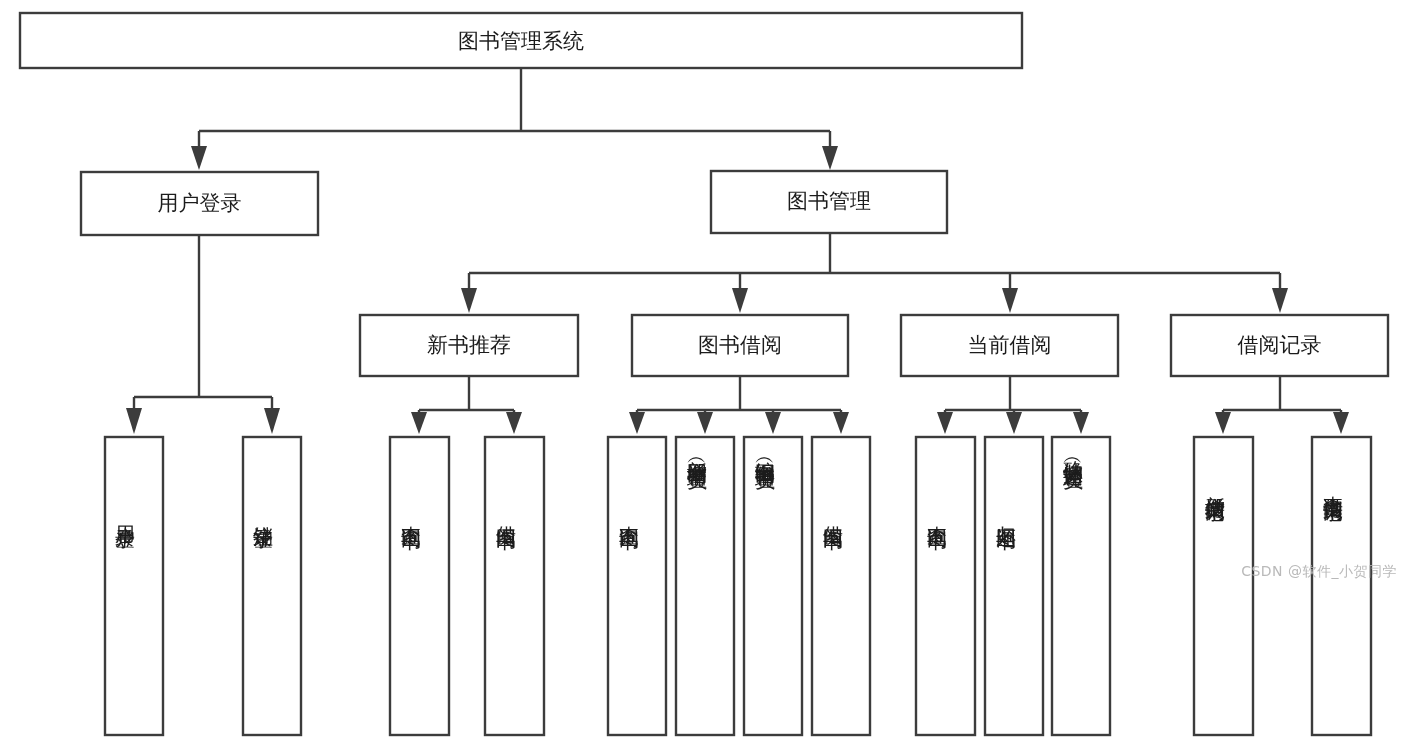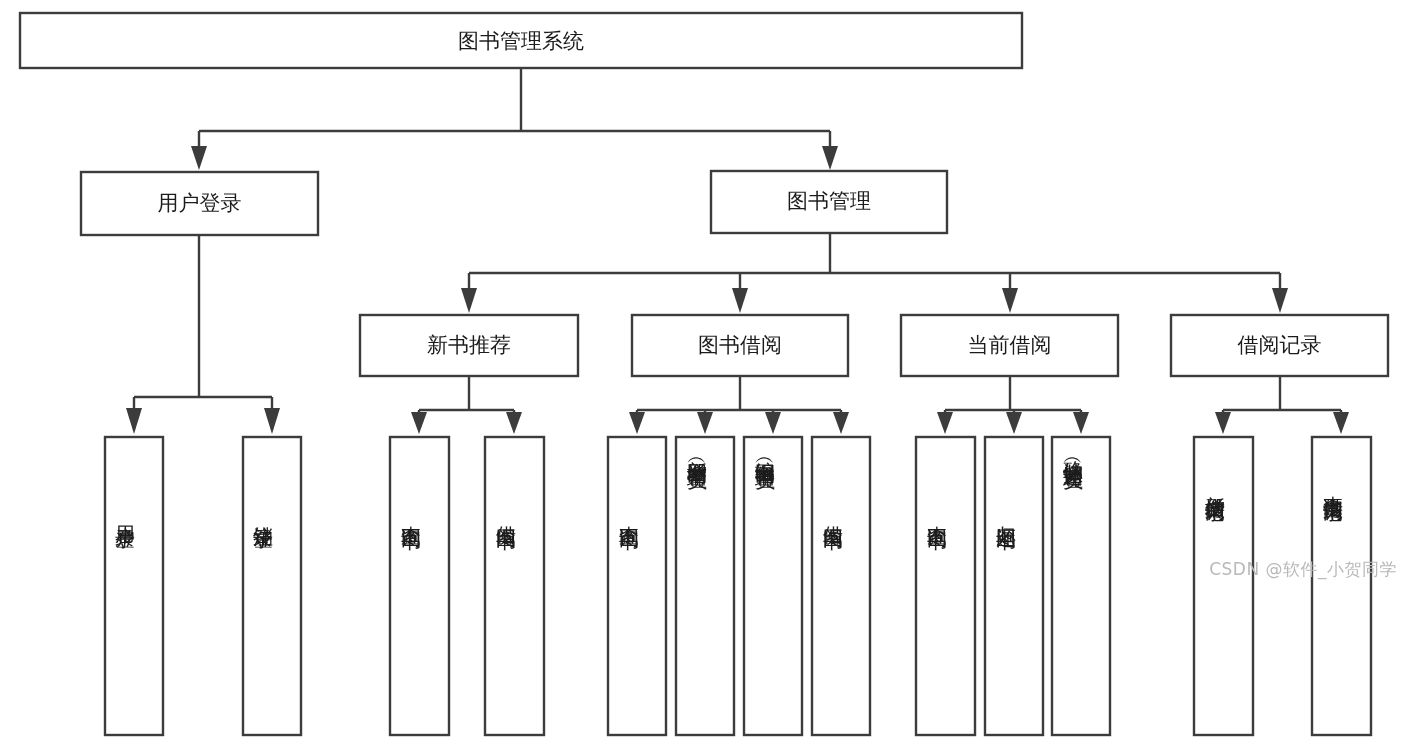--- a/index.html
+++ b/index.html
@@ -57,21 +57,21 @@
     letter-spacing: 1.5px;
     color: #1c1c1c;
     white-space: nowrap;
     pointer-events: none;
   }
   .watermark {
     position: absolute;
     right: 8px;
     bottom: 6px;
     font-family: "DejaVu Sans", "Liberation Sans", sans-serif;
-    font-size: 17px;
+    font-size: 14px;
     color: #b9b9b9;
     letter-spacing: 0.5px;
     white-space: nowrap;
   }
 </style>
 </head>
 <body>
 
 <div id="diagram-root">
 

